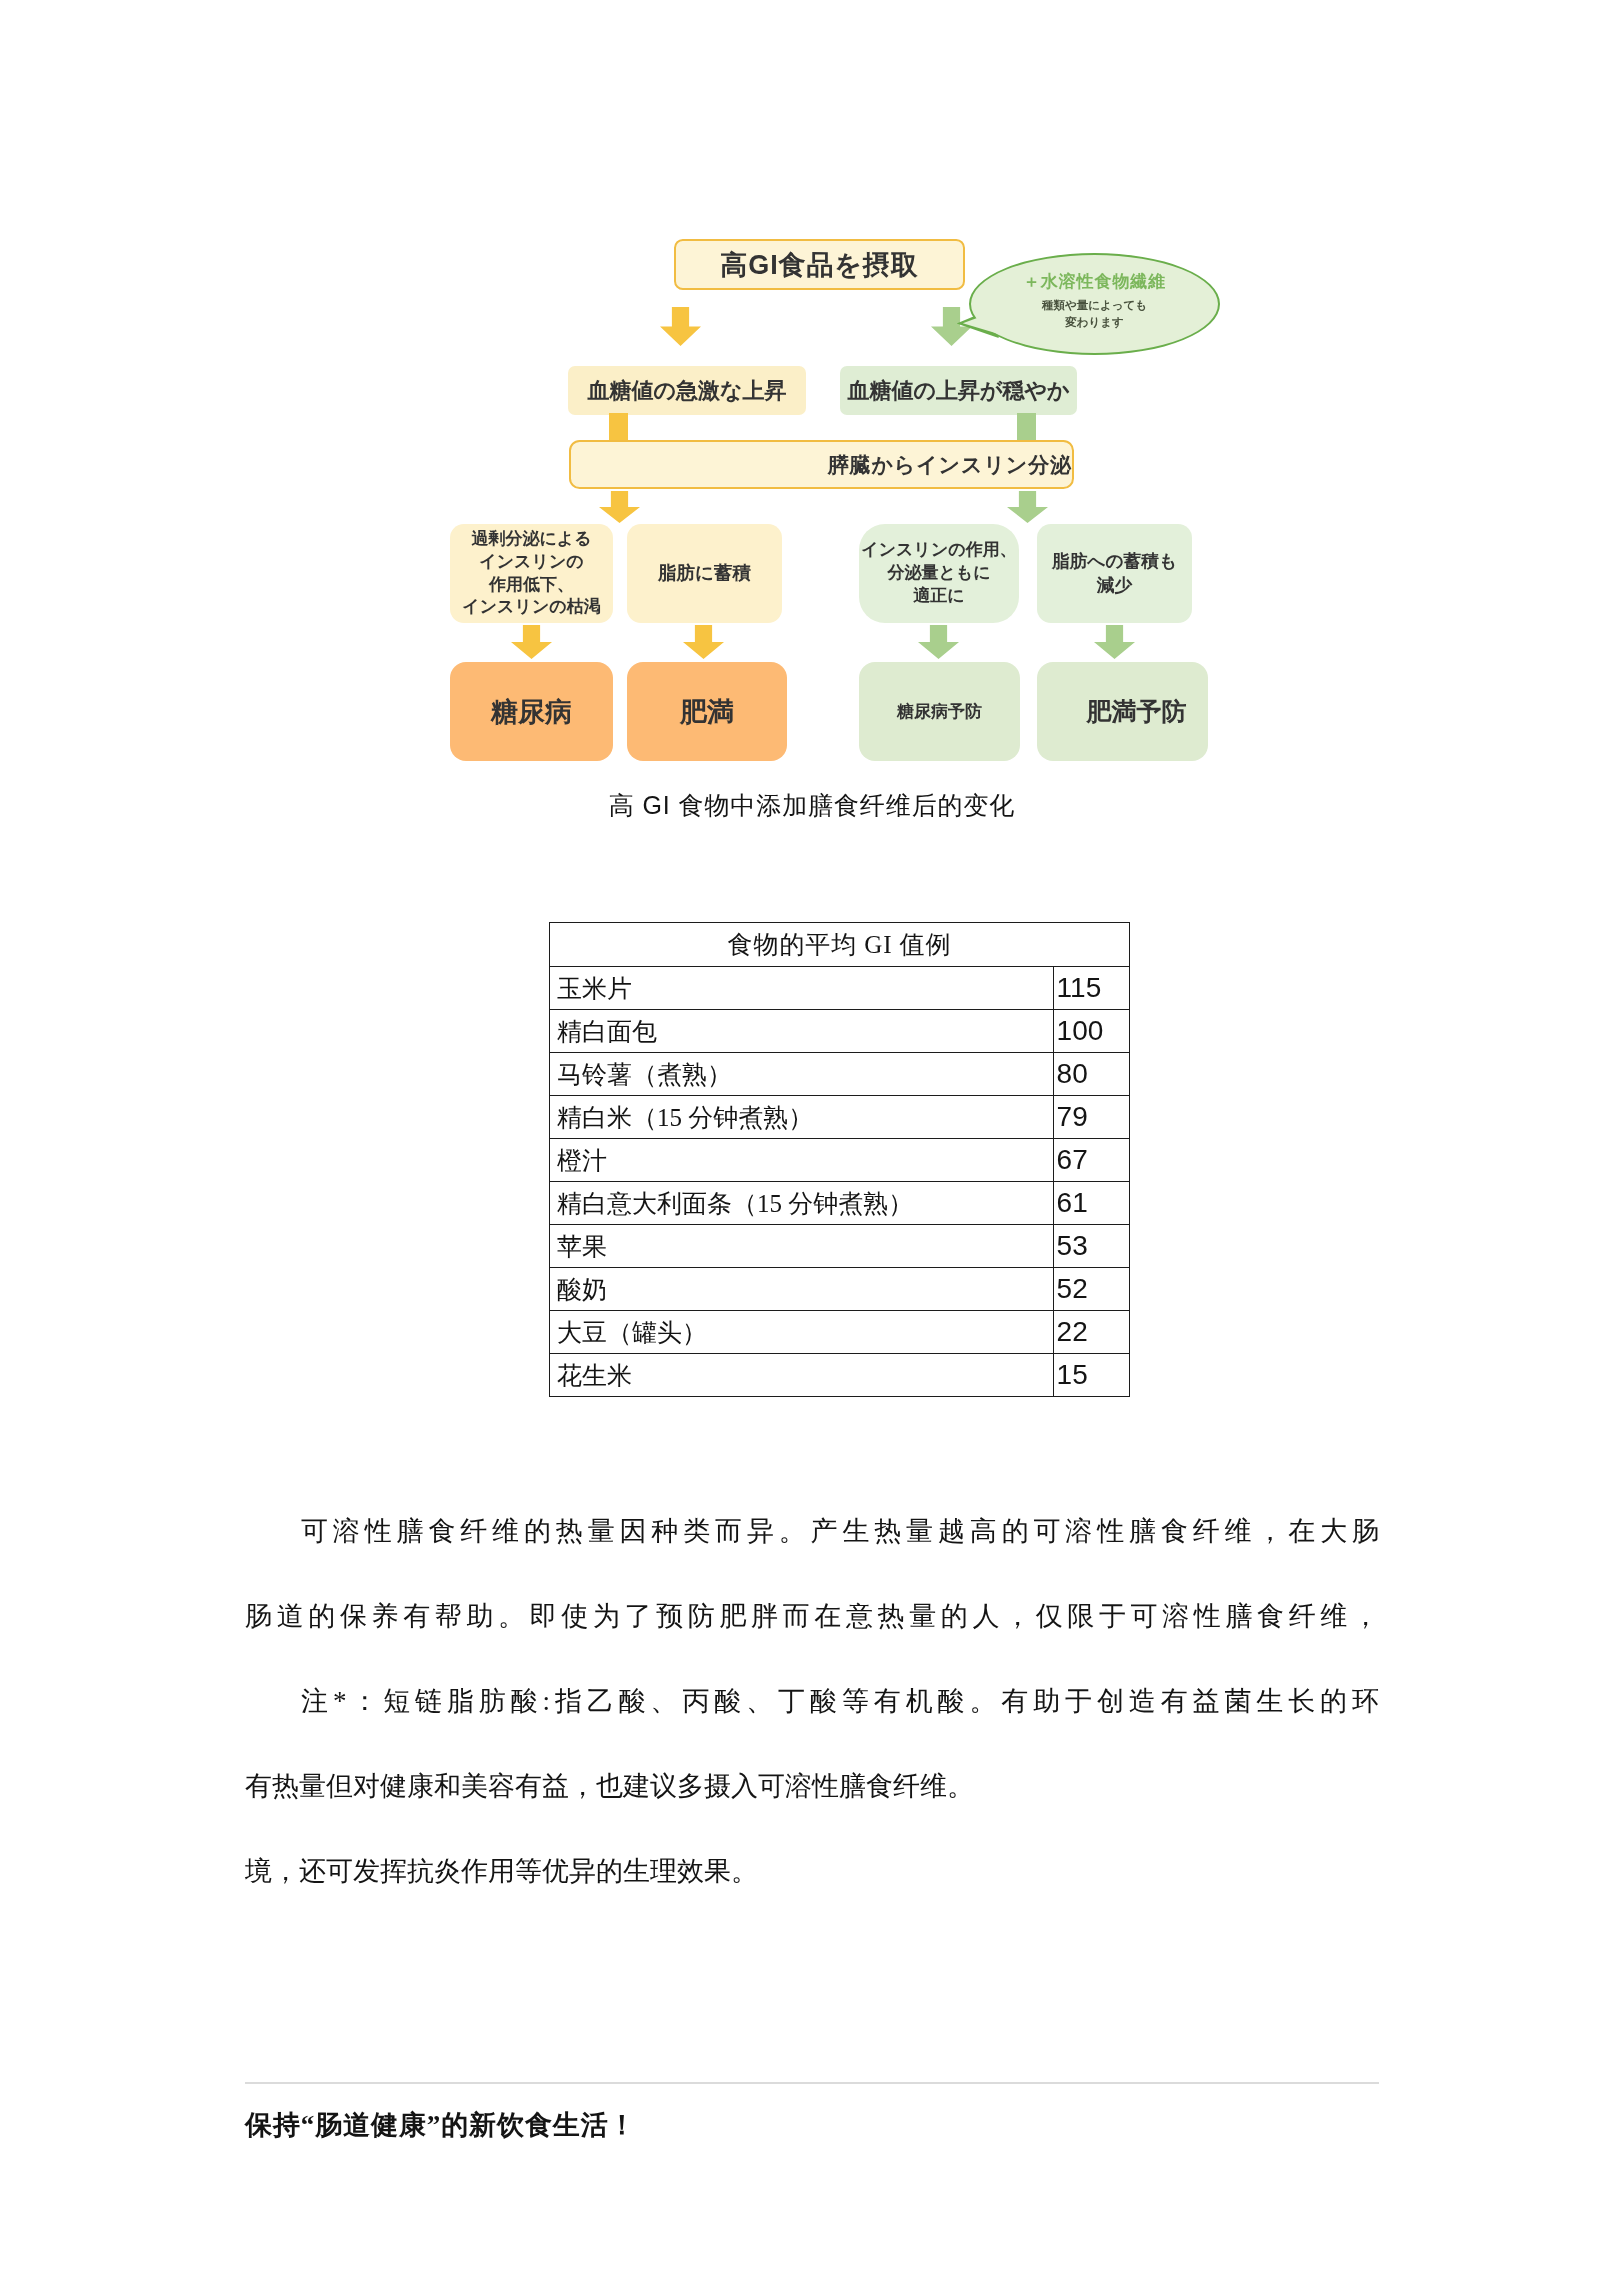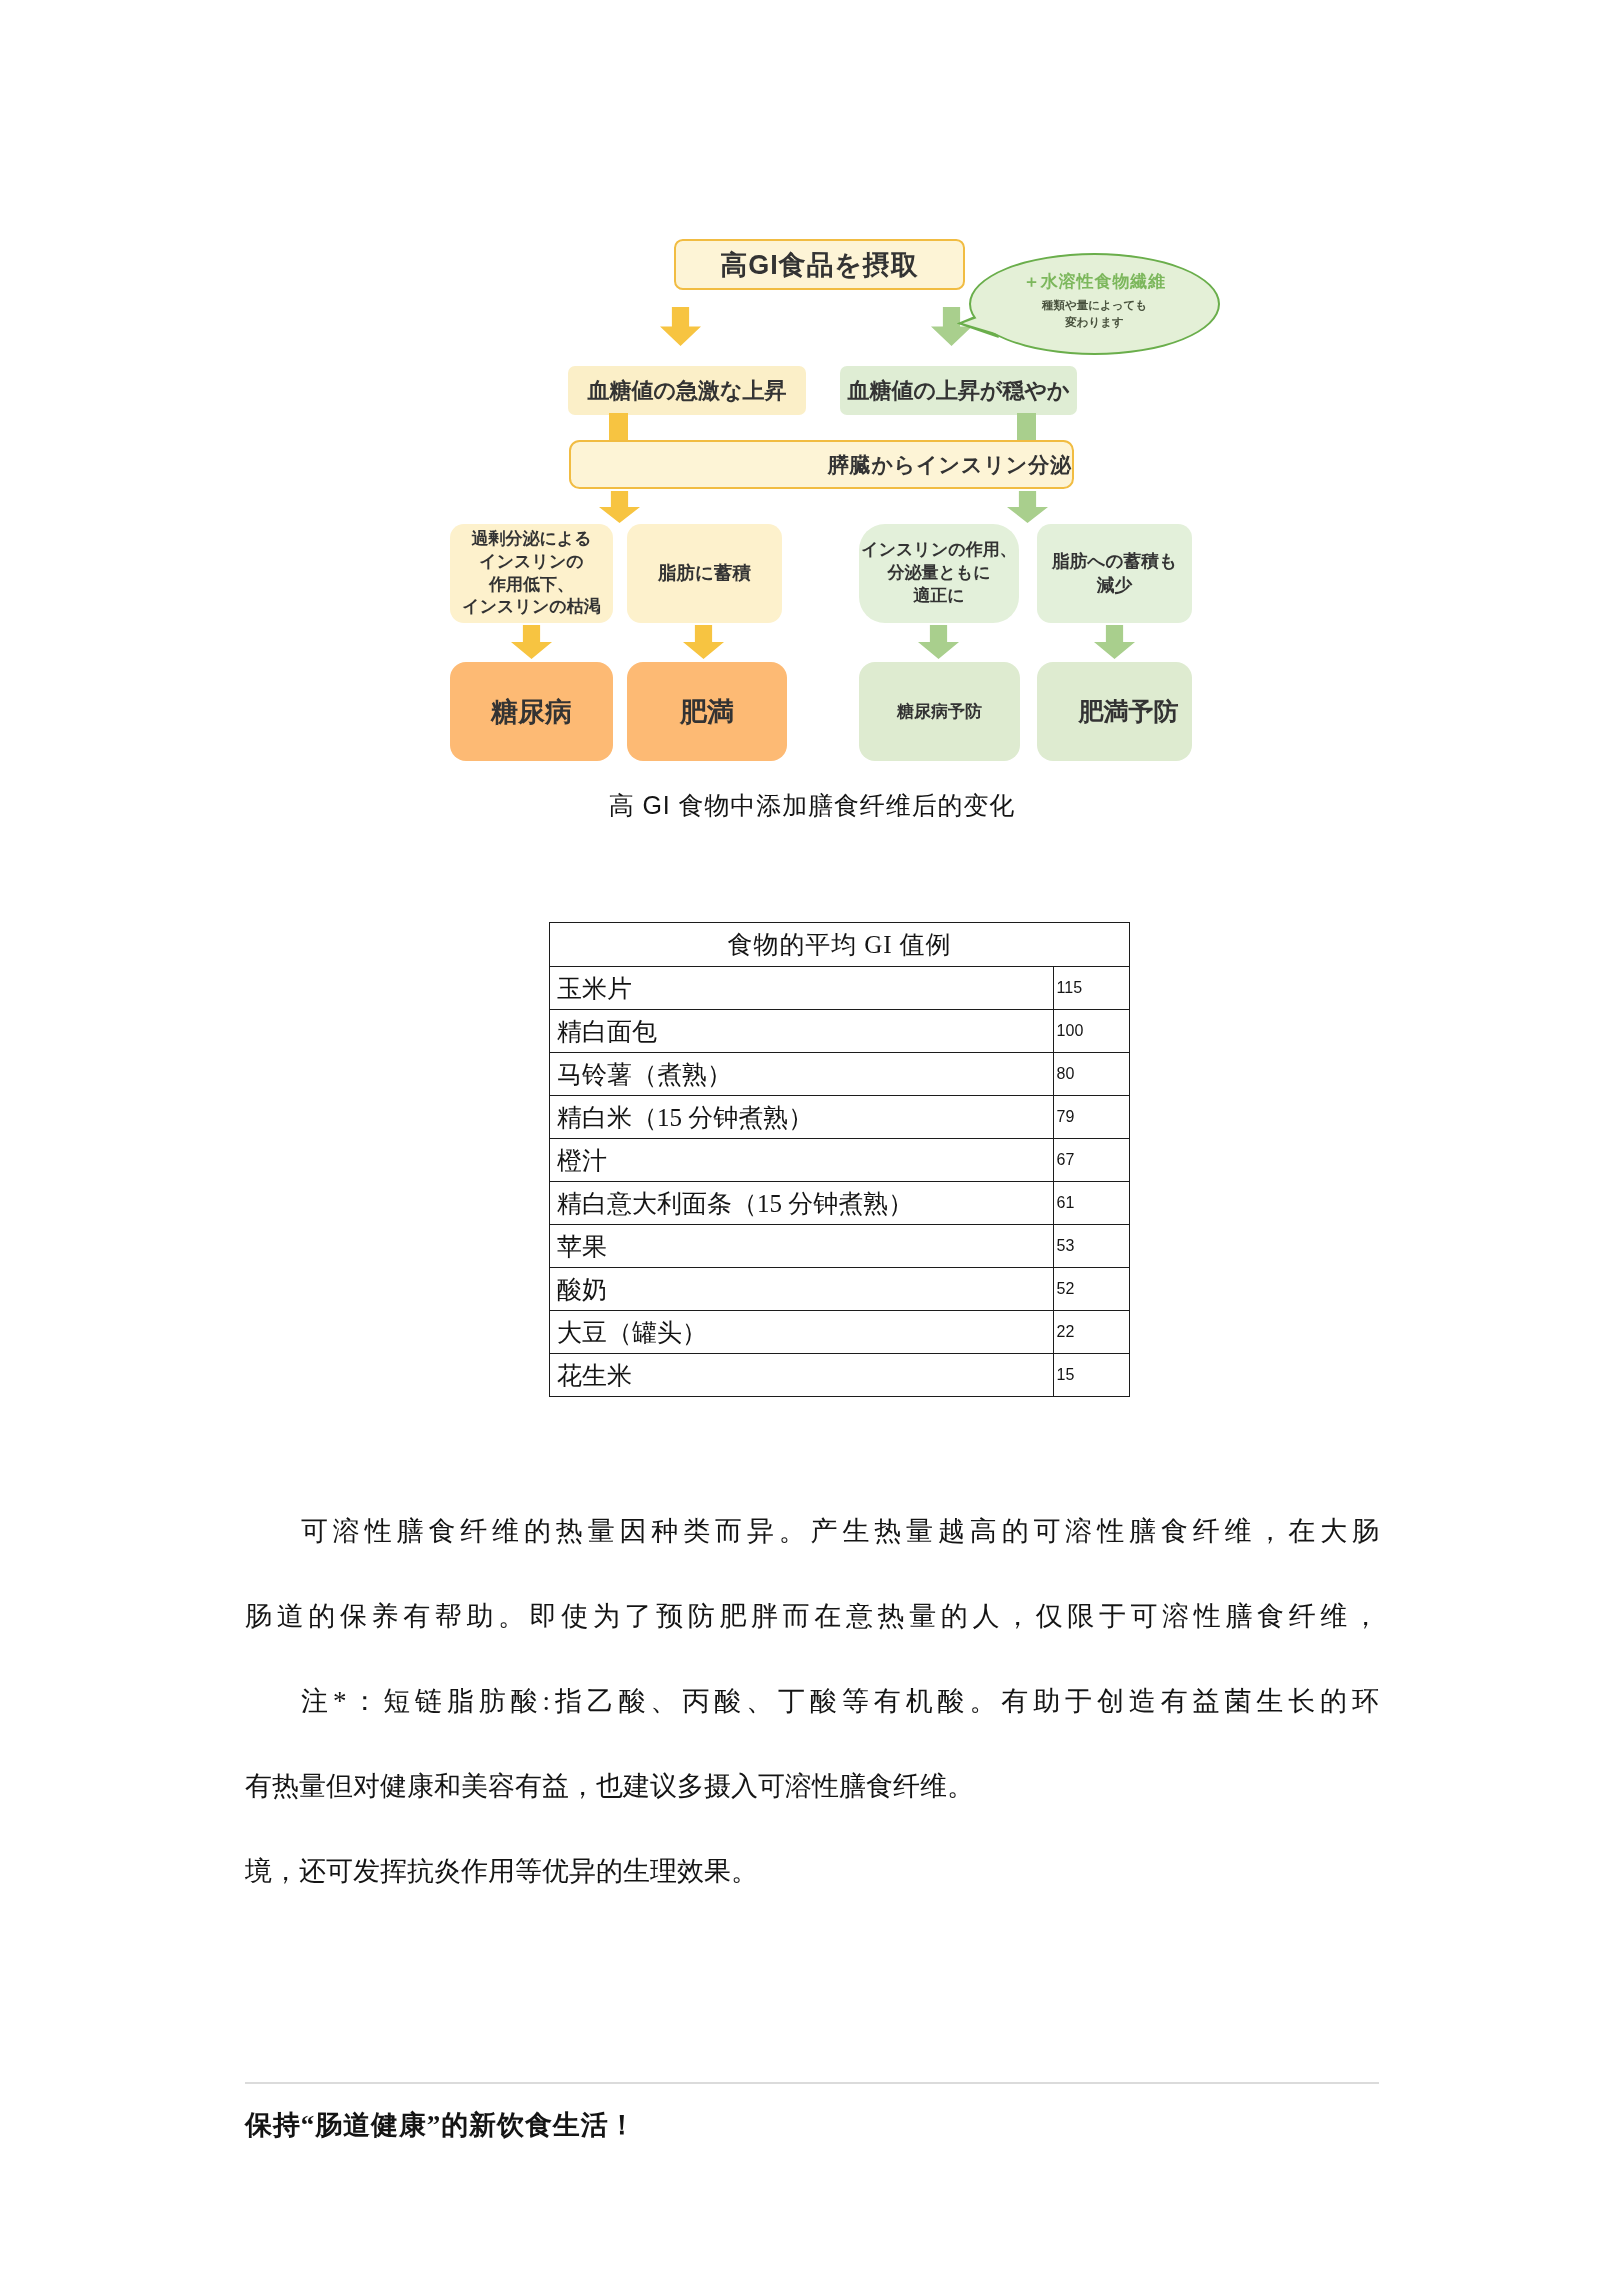--- a/index.html
+++ b/index.html
@@ -29,21 +29,21 @@
   .m1 { left:450px; width:163px; }
   .m2 { left:627px; width:155px; font-size:18.5px; }
   .m3 { left:859px; width:160px;border-radius:26px; }
   .m4 { left:1037px; width:155px; font-size:17.7px; }
   .bot { top:662px; height:99px; border-radius:16px; font-weight:700; }
   .bot-y { background:#fdba74; }
   .bot-g { background:#DEEBD0; }
   .b1 { left:450px; width:163px; font-size:27px; }
   .b2 { left:627px; width:160px; font-size:27px; }
   .b3 { left:859px; width:161px; font-size:17px; }
-  .b4 { left:1037px; width:155px; font-size:25px;padding-left:28px; }
+  .b4 { left:1037px; width:171px; font-size:25px;padding-left:28px; }
   .arr { position:absolute; width:41px;
          clip-path:polygon(29% 0, 71% 0, 71% 50%, 100% 50%, 50% 100%, 0 50%, 29% 50%); }
   .arr-y { background:#F7C441; }
   .arr-g { background:#A9CF8D; }
   .stub { position:absolute; width:18.5px; height:28px; }
   .stub-y { background:#F7C441; }
   .stub-g { background:#A9CF8D; }
   
   .bubble { position:absolute; left:969px; top:253px; width:251px; height:102px; }
   .bubble .tail-border { position:absolute; left:-12.4px; top:53px; width:42px; height:32px;
@@ -59,21 +59,21 @@
   .fig-caption { position:absolute; left:245px; top:789px; width:1134px; text-align:center;
       font-size:25px; color:#141414; letter-spacing:0.9px; }
   
   .gi-table { position:absolute; left:549px; top:922px; width:581px;
       border-collapse:collapse; font-size:25px; color:#141414; }
   .gi-table th, .gi-table td { border:1.8px solid #1c1c1c; font-weight:normal; }
   .gi-table th { height:44px; text-align:center; letter-spacing:0.9px; }
   .gi-table td { height:43px; }
   .gi-table td.name { padding-left:7px; }
   .gi-table td.val  { width:76px; padding-left:2.6px;
-      font-family:"Liberation Sans","DejaVu Sans",sans-serif; font-size:16px;
+      font-family:"Liberation Sans","DejaVu Sans",sans-serif; font-size:28px;
       font-stretch:condensed; }
   
   .bodytext { position:absolute; left:245px; top:1489px; width:1134px;
       font-size:27px; color:#141414; }
   .tline { height:85px; line-height:85px; width:100%; white-space:nowrap; }
   .tline.j { text-align:justify; text-align-last:justify; white-space:normal; }
   .tline.ind { padding-left:56px; }
   
   .rule { position:absolute; left:245px; top:2082px; width:1134px; height:1.8px; background:#DBDBDB; }
   .footer-h { position:absolute; left:245px; top:2099px; width:1134px; height:53px;

